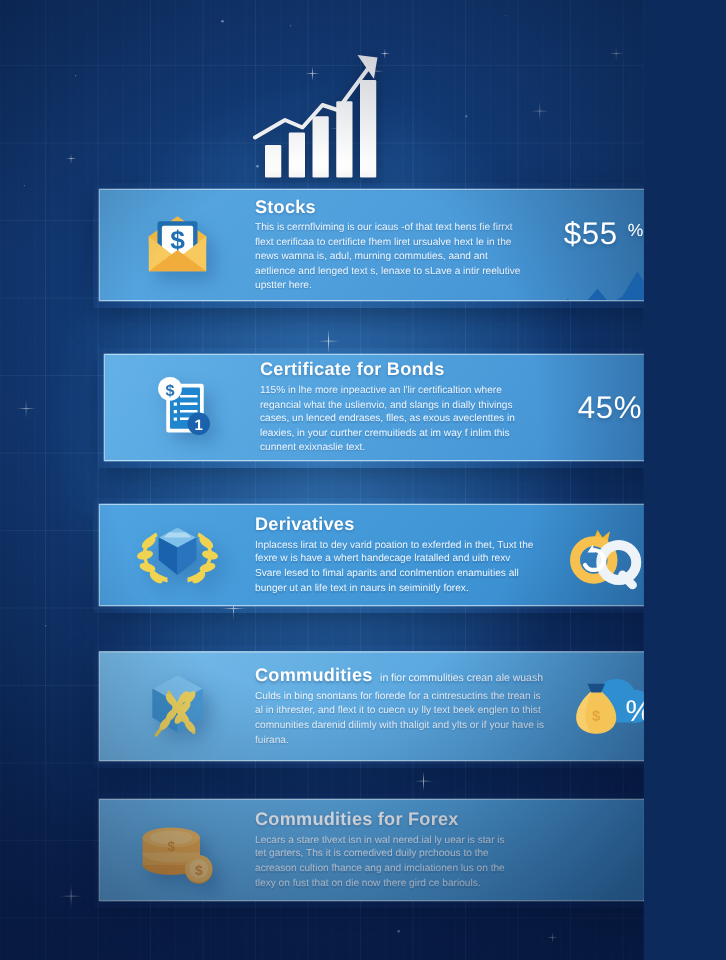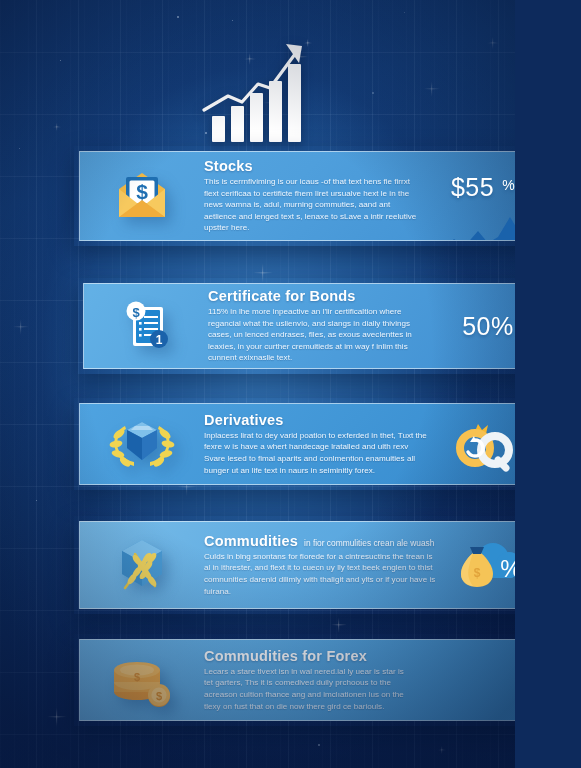--- a/index.html
+++ b/index.html
@@ -262,21 +262,21 @@
           <text x="19" y="19.5" text-anchor="middle" font-family="Liberation Sans, sans-serif" font-size="13" font-weight="bold" fill="#1f6fb2">$</text>
           <circle cx="42" cy="42" r="9" fill="#1a62ab"></circle>
           <text x="42" y="47" text-anchor="middle" font-family="Liberation Sans, sans-serif" font-size="12" font-weight="bold" fill="#ffffff">1</text>
         </svg>
       </div>
       <div class="text-cell">
         <div class="r-title"><span>Certificate for Bonds</span><span class="tail"></span></div>
         <p class="r-body">115% in lhe more inpeactive an l'lir certificaltion where regancial what the uslienvio, and slangs in dially thivings cases, un lenced endrases, flles, as exous aveclenttes in leaxies, in your curther cremuitieds at im way f inlim this cunnent exixnaslie text.</p>
       </div>
       <div class="pct-cell" style="width:104px;">
-        <div class="pct"><span>50%</span><span class="sm"></span></div>
+        <div class="pct"><span>45%</span><span class="sm"></span></div>
       </div>
     </div>
   </div>
 
   <div class="row" style="left:74px;top:398px;width:466px;height:92px;">
     <div class="row-inner row-2">
       <div class="icon-cell">
         <svg width="74" height="56" viewBox="0 0 74 56">
           <g fill="#f0d451">
             <path d="M20 10 C8 16 5 32 17 44 C20 47 25 49 29 50 L29 46 C24 45 19 42 16 38 C9 29 12 18 21 13 Z"></path>

